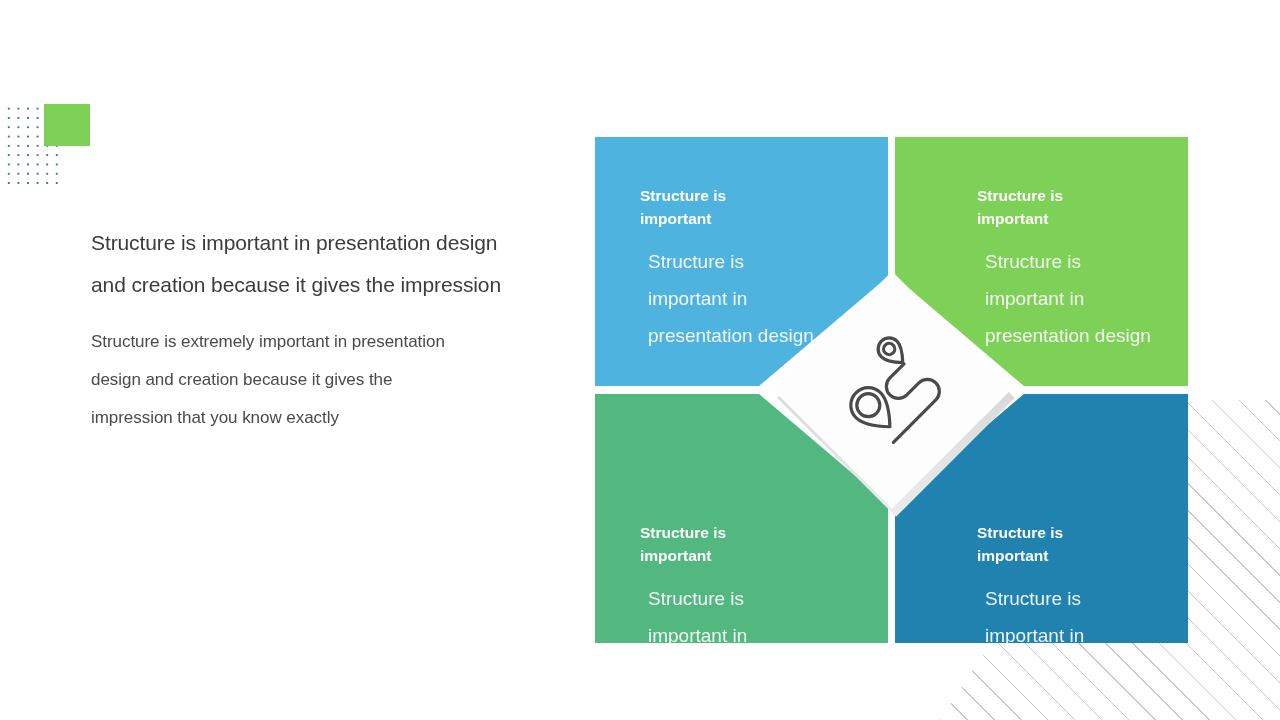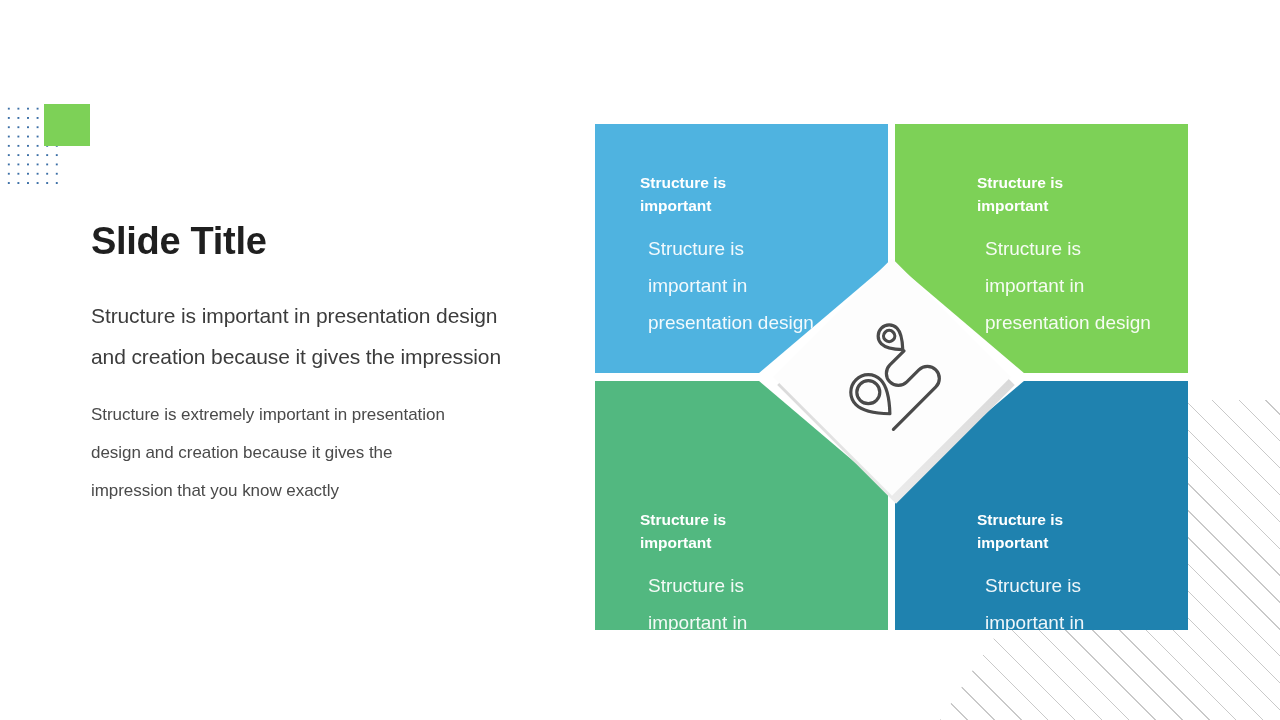--- a/index.html
+++ b/index.html
@@ -92,21 +92,21 @@
     line-height: 2.23;
     margin: 0;
     letter-spacing: -0.05px;
     max-width: 380px;
   }
 
   
   .grid-wrap {
     position: absolute;
     left: 595px;
-    top: 124px;
+    top: 137px;
     width: 593px;
     height: 506px;
     z-index: 1;
   }
   .card {
     position: absolute;
     width: 293px;
     height: 249px;
     box-sizing: border-box;
     overflow: hidden;
@@ -214,21 +214,20 @@
 <body>
 
 <div class="stripes"></div>
 
 <div class="deco-topleft">
   <div class="dot-grid"></div>
   <div class="green-square"></div>
 </div>
 
 <div class="left-col">
-  <h1 class="slide-title">Slide Title</h1>
   <p class="lead-text">Structure is important in presentation design and creation because it gives the impression</p>
   <p class="body-text">Structure is extremely important in presentation design and creation because it gives the impression that you know exactly</p>
 </div>
 
 <div class="grid-wrap">
 
   <div class="card card-tl">
     <div class="card-inner">
       <div class="card-title">Structure is important</div>
       <div class="card-desc">Structure is important in presentation design</div>

